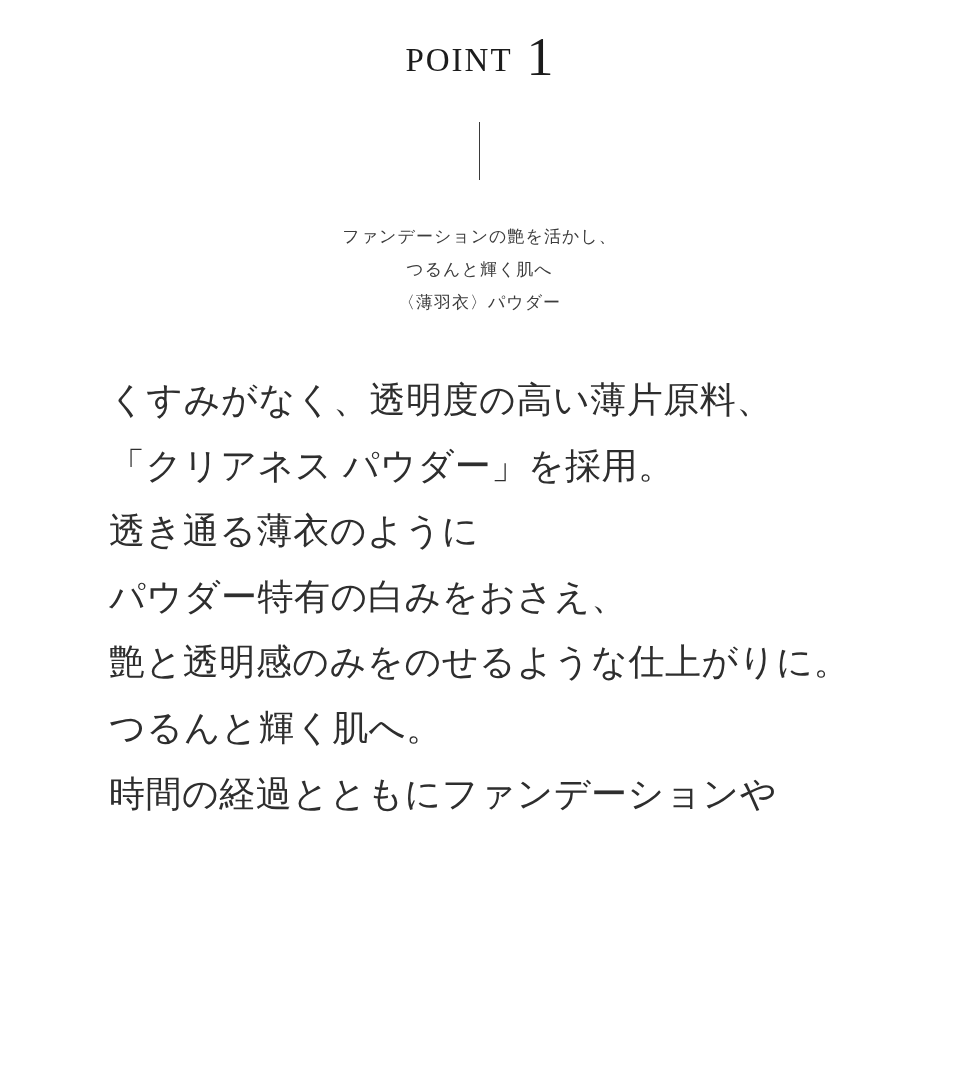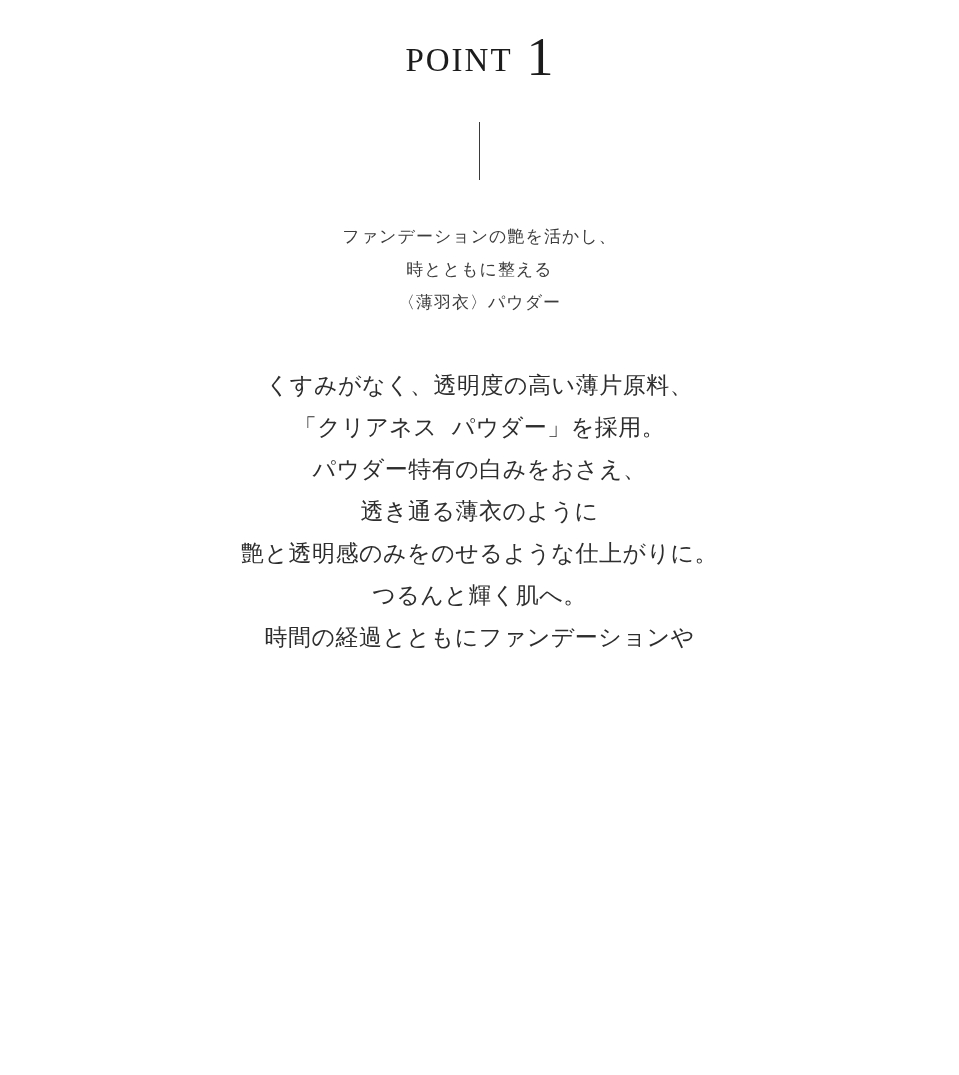--- a/index.html
+++ b/index.html
@@ -71,23 +71,22 @@
     font-size: 17px;
     line-height: 1.95;
     letter-spacing: 1px;
     color: #3c3c3c;
   }
   .lead div { white-space: nowrap; }
 
   
   .body-copy {
     margin-top: 48px;
-    text-align: center;
-    font-family: Liberation Mono, monospace;
-    font-size: 23px;
+    font-family: Liberation Sans, sans-serif;
+    font-size: 36px;
     line-height: 1.82;
     letter-spacing: 0.5px;
     color: #2e2e2e;
   }
   .body-copy div { white-space: nowrap; }
 </style>
 </head>
 <body>
 
 <div class="page">
@@ -96,27 +95,27 @@
     <span class="point-word">POINT</span>
     <span class="point-number">1</span>
   </div>
 
   <div class="rule-wrap">
     <div class="vrule"></div>
   </div>
 
   <div class="lead">
     <div>ファンデーションの艶を活かし、</div>
-    <div>時とともに整える</div>
+    <div>つるんと輝く肌へ</div>
     <div>〈薄羽衣〉パウダー</div>
   </div>
 
   <div class="body-copy">
     <div>くすみがなく、透明度の高い薄片原料、</div>
     <div>「クリアネス パウダー」を採用。</div>
+    <div>透き通る薄衣のように</div>
     <div>パウダー特有の白みをおさえ、</div>
-    <div>透き通る薄衣のように</div>
     <div>艶と透明感のみをのせるような仕上がりに。</div>
     <div>つるんと輝く肌へ。</div>
     <div>時間の経過とともにファンデーションや</div>
   </div>
 
 </div>
 
 </body></html>

